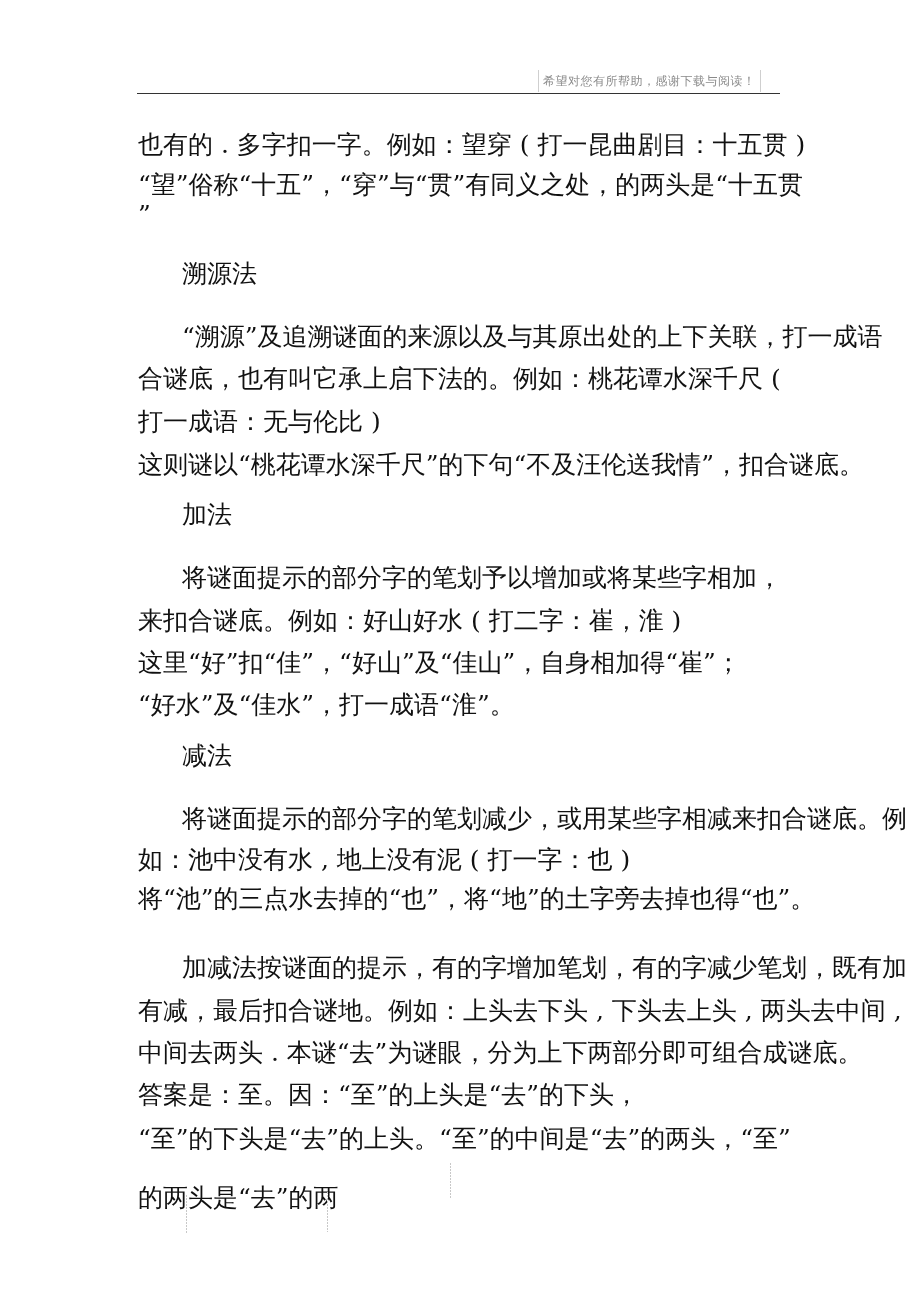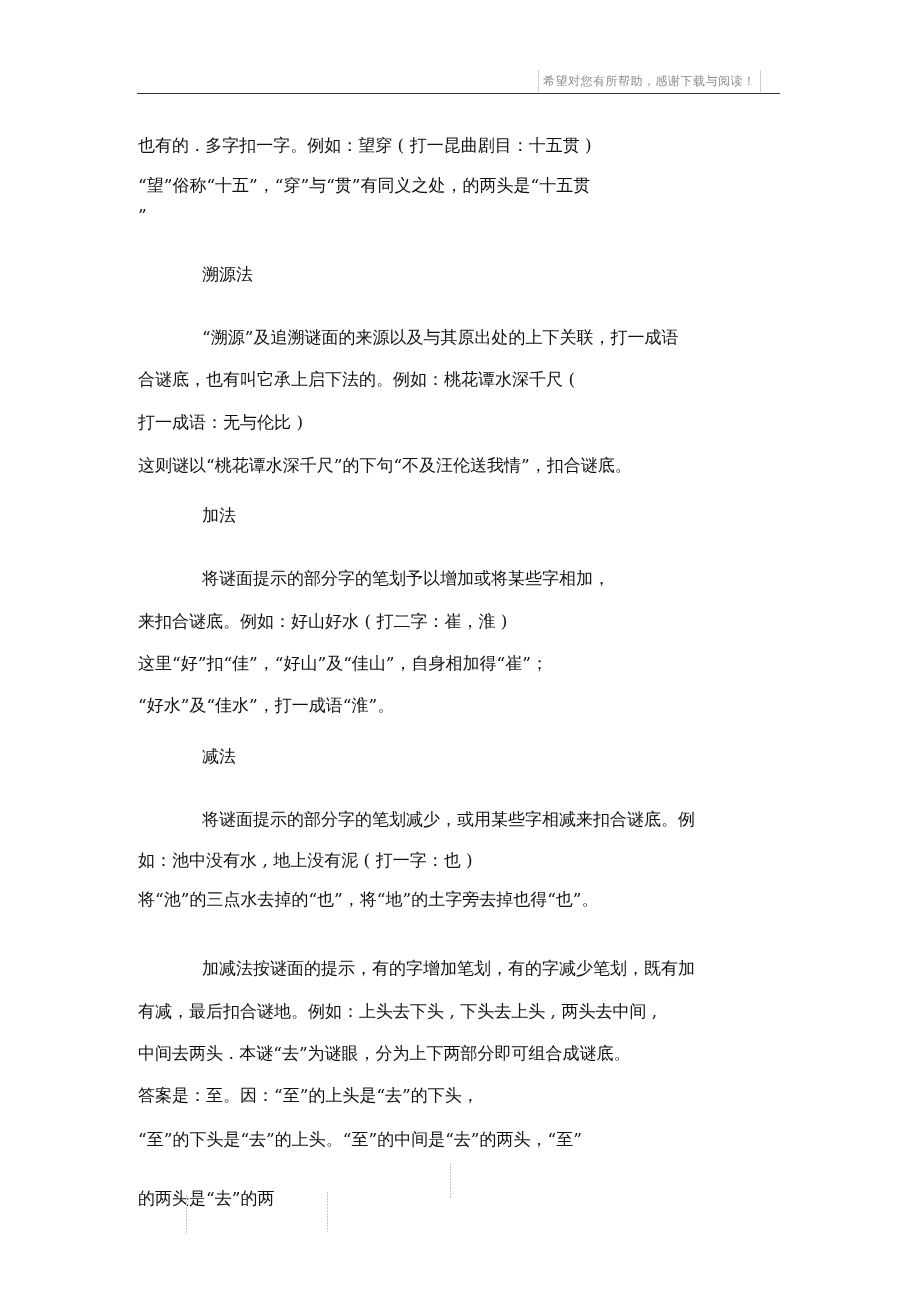--- a/index.html
+++ b/index.html
@@ -12,25 +12,25 @@
     position: absolute; left: 137px; top: 93px; width: 643px; height: 1px;
     background: #333333;
   }
   .header-note {
     position: absolute; left: 538px; top: 70px; height: 22px;
     padding: 0 4px; font-size: 12px; line-height: 22px; color: #8a8a8a;
     border-left: 1px solid #cfcfcf; border-right: 1px solid #cfcfcf;
     font-family: "DejaVu Sans", "Liberation Sans", sans-serif; letter-spacing: 0.5px;
   }
   .line {
-    position: absolute; left: 138px; font-size: 17px; line-height: 24px;
+    position: absolute; left: 138px; font-size: 25px; line-height: 24px;
     white-space: nowrap;
     text-align: center;
   }
-  .indent { left: 182px; margin-left: 20px; }
+  .indent { left: 182px; }
   .stray {
     position: absolute; width: 1px; background: repeating-linear-gradient(to bottom, #c8c8c8 0 2px, #ffffff 2px 3px);
   }
 </style>
 </head>
 <body>
 
 <div class="header-note">希望对您有所帮助，感谢下载与阅读！</div>
 <div class="header-rule"></div>
 

